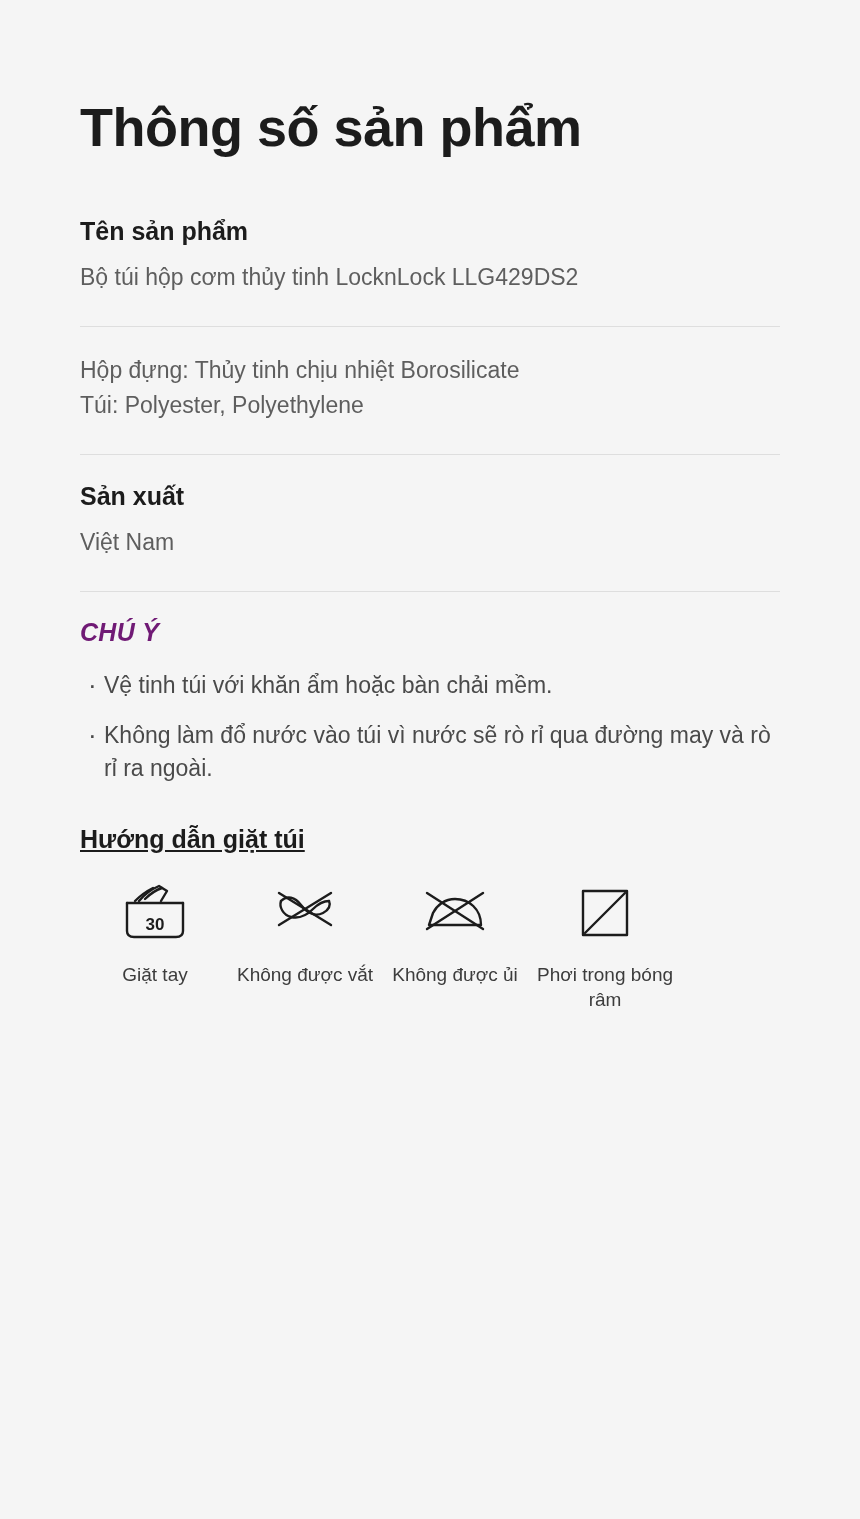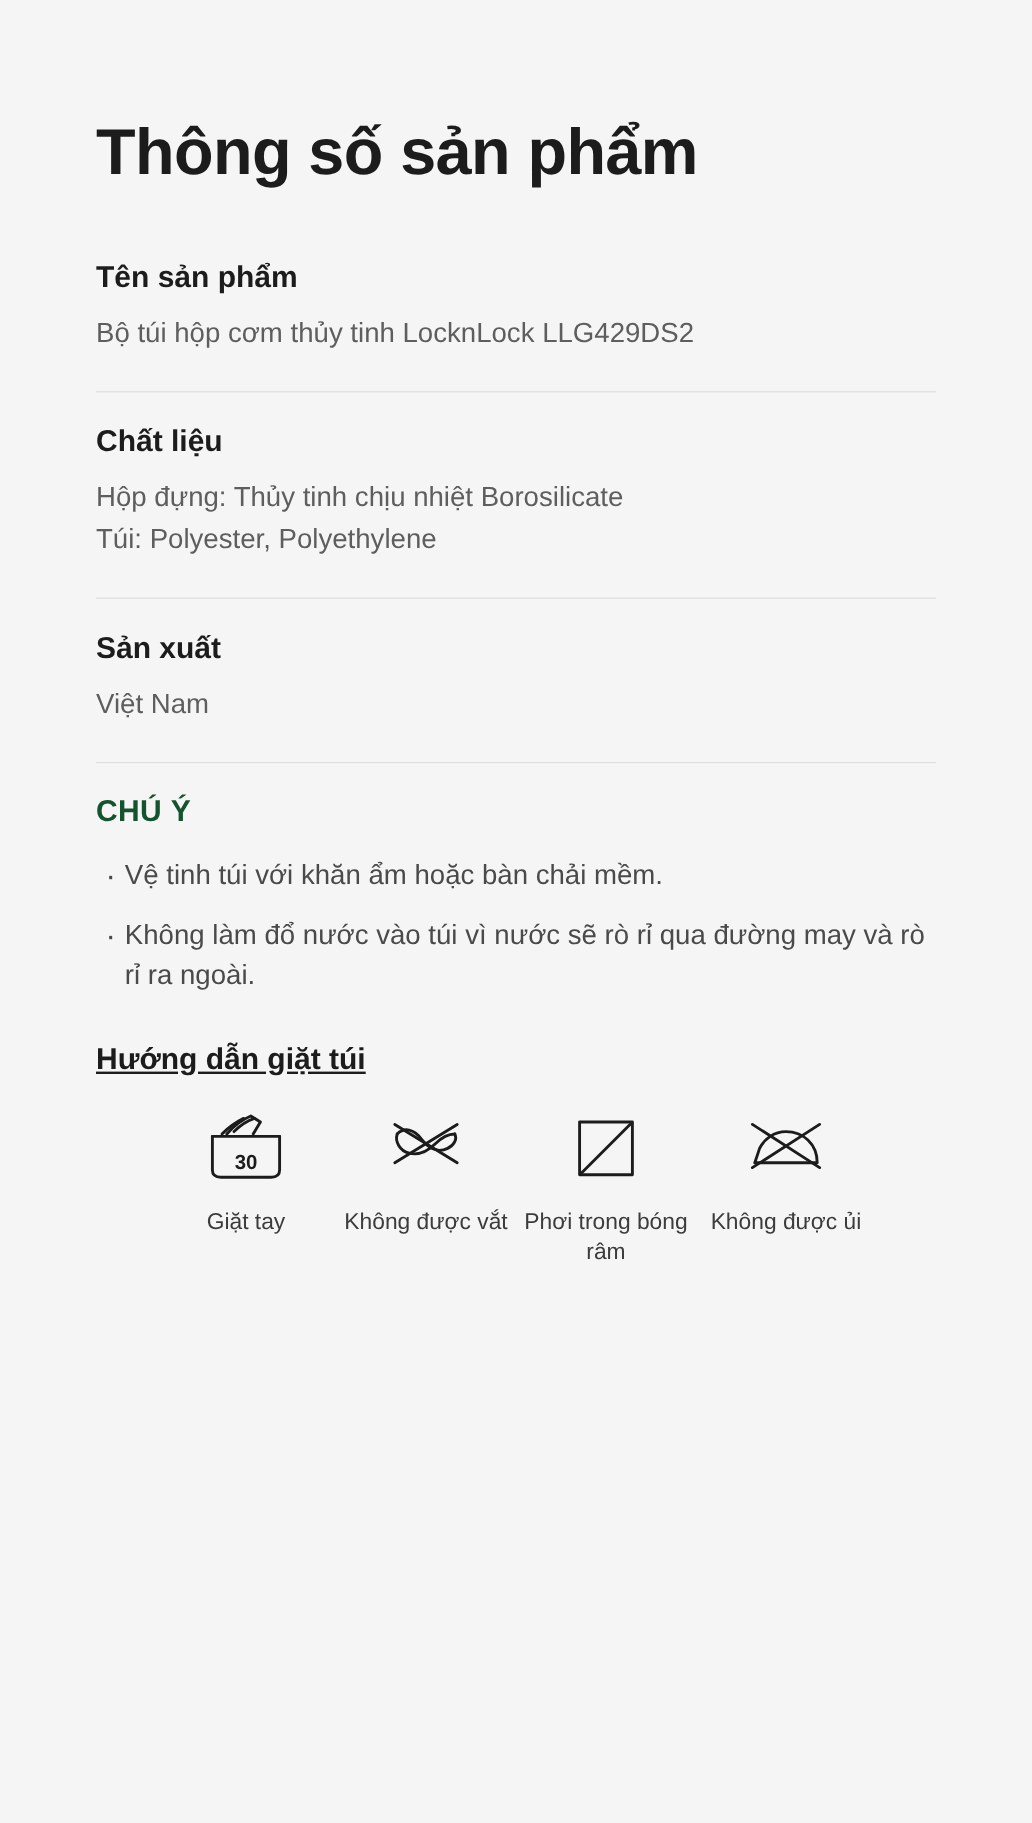--- a/index.html
+++ b/index.html
@@ -46,23 +46,24 @@
     font-weight: 400;
   }
   .divider {
     height: 1px;
     background: #dedede;
     margin: 8px 0 26px 0;
   }
   .note-heading {
     font-size: 25px;
     font-weight: bold;
-    color: #14532d;
+    color: #701a75;
     margin: 14px 0 22px 0;
     letter-spacing: 0.3px;
+    font-style: italic;
   }
   .note-list {
     list-style: none;
     margin: 0 0 18px 0;
     padding: 0 0 0 0;
   }
   .note-list li {
     position: relative;
     font-size: 23px;
     color: #4a4a4a;
@@ -80,21 +81,21 @@
   }
   .wash-heading {
     font-size: 25px;
     font-weight: bold;
     color: #1c1c1c;
     margin: 40px 0 20px 0;
     text-decoration: underline;
   }
   .wash-row {
     display: flex;
-    justify-content: center;
+    justify-content: flex-start;
     align-items: flex-start;
     gap: 0;
     margin-top: 10px;
   }
   .wash-item {
     width: 150px;
     text-align: center;
   }
   .wash-icon {
     height: 76px;
@@ -116,21 +117,20 @@
 
   <h1 class="page-title">Thông số sản phẩm</h1>
 
   <div class="spec-block">
     <div class="spec-label">Tên sản phẩm</div>
     <div class="spec-value">Bộ túi hộp cơm thủy tinh LocknLock LLG429DS2</div>
   </div>
   <div class="divider"></div>
 
   <div class="spec-block">
-    <div class="spec-label">Chất liệu</div>
     <div class="spec-value">Hộp đựng: Thủy tinh chịu nhiệt Borosilicate</div>
     <div class="spec-value">Túi: Polyester, Polyethylene</div>
   </div>
   <div class="divider"></div>
 
   <div class="spec-block">
     <div class="spec-label">Sản xuất</div>
     <div class="spec-value">Việt Nam</div>
   </div>
   <div class="divider"></div>
@@ -167,32 +167,32 @@
           <path d="M10 12 L62 44" stroke-linecap="round"></path>
           <path d="M62 12 L10 44" stroke-linecap="round"></path>
         </svg>
       </div>
       <div class="wash-caption">Không được vắt</div>
     </div>
 
     <div class="wash-item">
       <div class="wash-icon">
         <svg width="72" height="62" viewBox="0 0 72 62" fill="none" stroke="#1c1c1c" stroke-width="2.4">
-          <rect x="14" y="10" width="44" height="44" stroke-linejoin="round"></rect>
-          <path d="M16 52 L56 12" stroke-linecap="round"></path>
-        </svg>
-      </div>
-      <div class="wash-caption">Phơi trong bóng râm</div>
-    </div>
-
-    <div class="wash-item">
-      <div class="wash-icon">
-        <svg width="72" height="62" viewBox="0 0 72 62" fill="none" stroke="#1c1c1c" stroke-width="2.4">
           <path d="M10 44 L62 44 C62 28, 50 18, 36 18 C26 18, 18 24, 14 32 Z" stroke-linejoin="round"></path>
           <path d="M8 12 L64 48" stroke-linecap="round"></path>
           <path d="M64 12 L8 48" stroke-linecap="round"></path>
         </svg>
       </div>
       <div class="wash-caption">Không được ủi</div>
     </div>
 
+    <div class="wash-item">
+      <div class="wash-icon">
+        <svg width="72" height="62" viewBox="0 0 72 62" fill="none" stroke="#1c1c1c" stroke-width="2.4">
+          <rect x="14" y="10" width="44" height="44" stroke-linejoin="round"></rect>
+          <path d="M16 52 L56 12" stroke-linecap="round"></path>
+        </svg>
+      </div>
+      <div class="wash-caption">Phơi trong bóng râm</div>
+    </div>
+
   </div>
 </div>
 
 </body></html>

